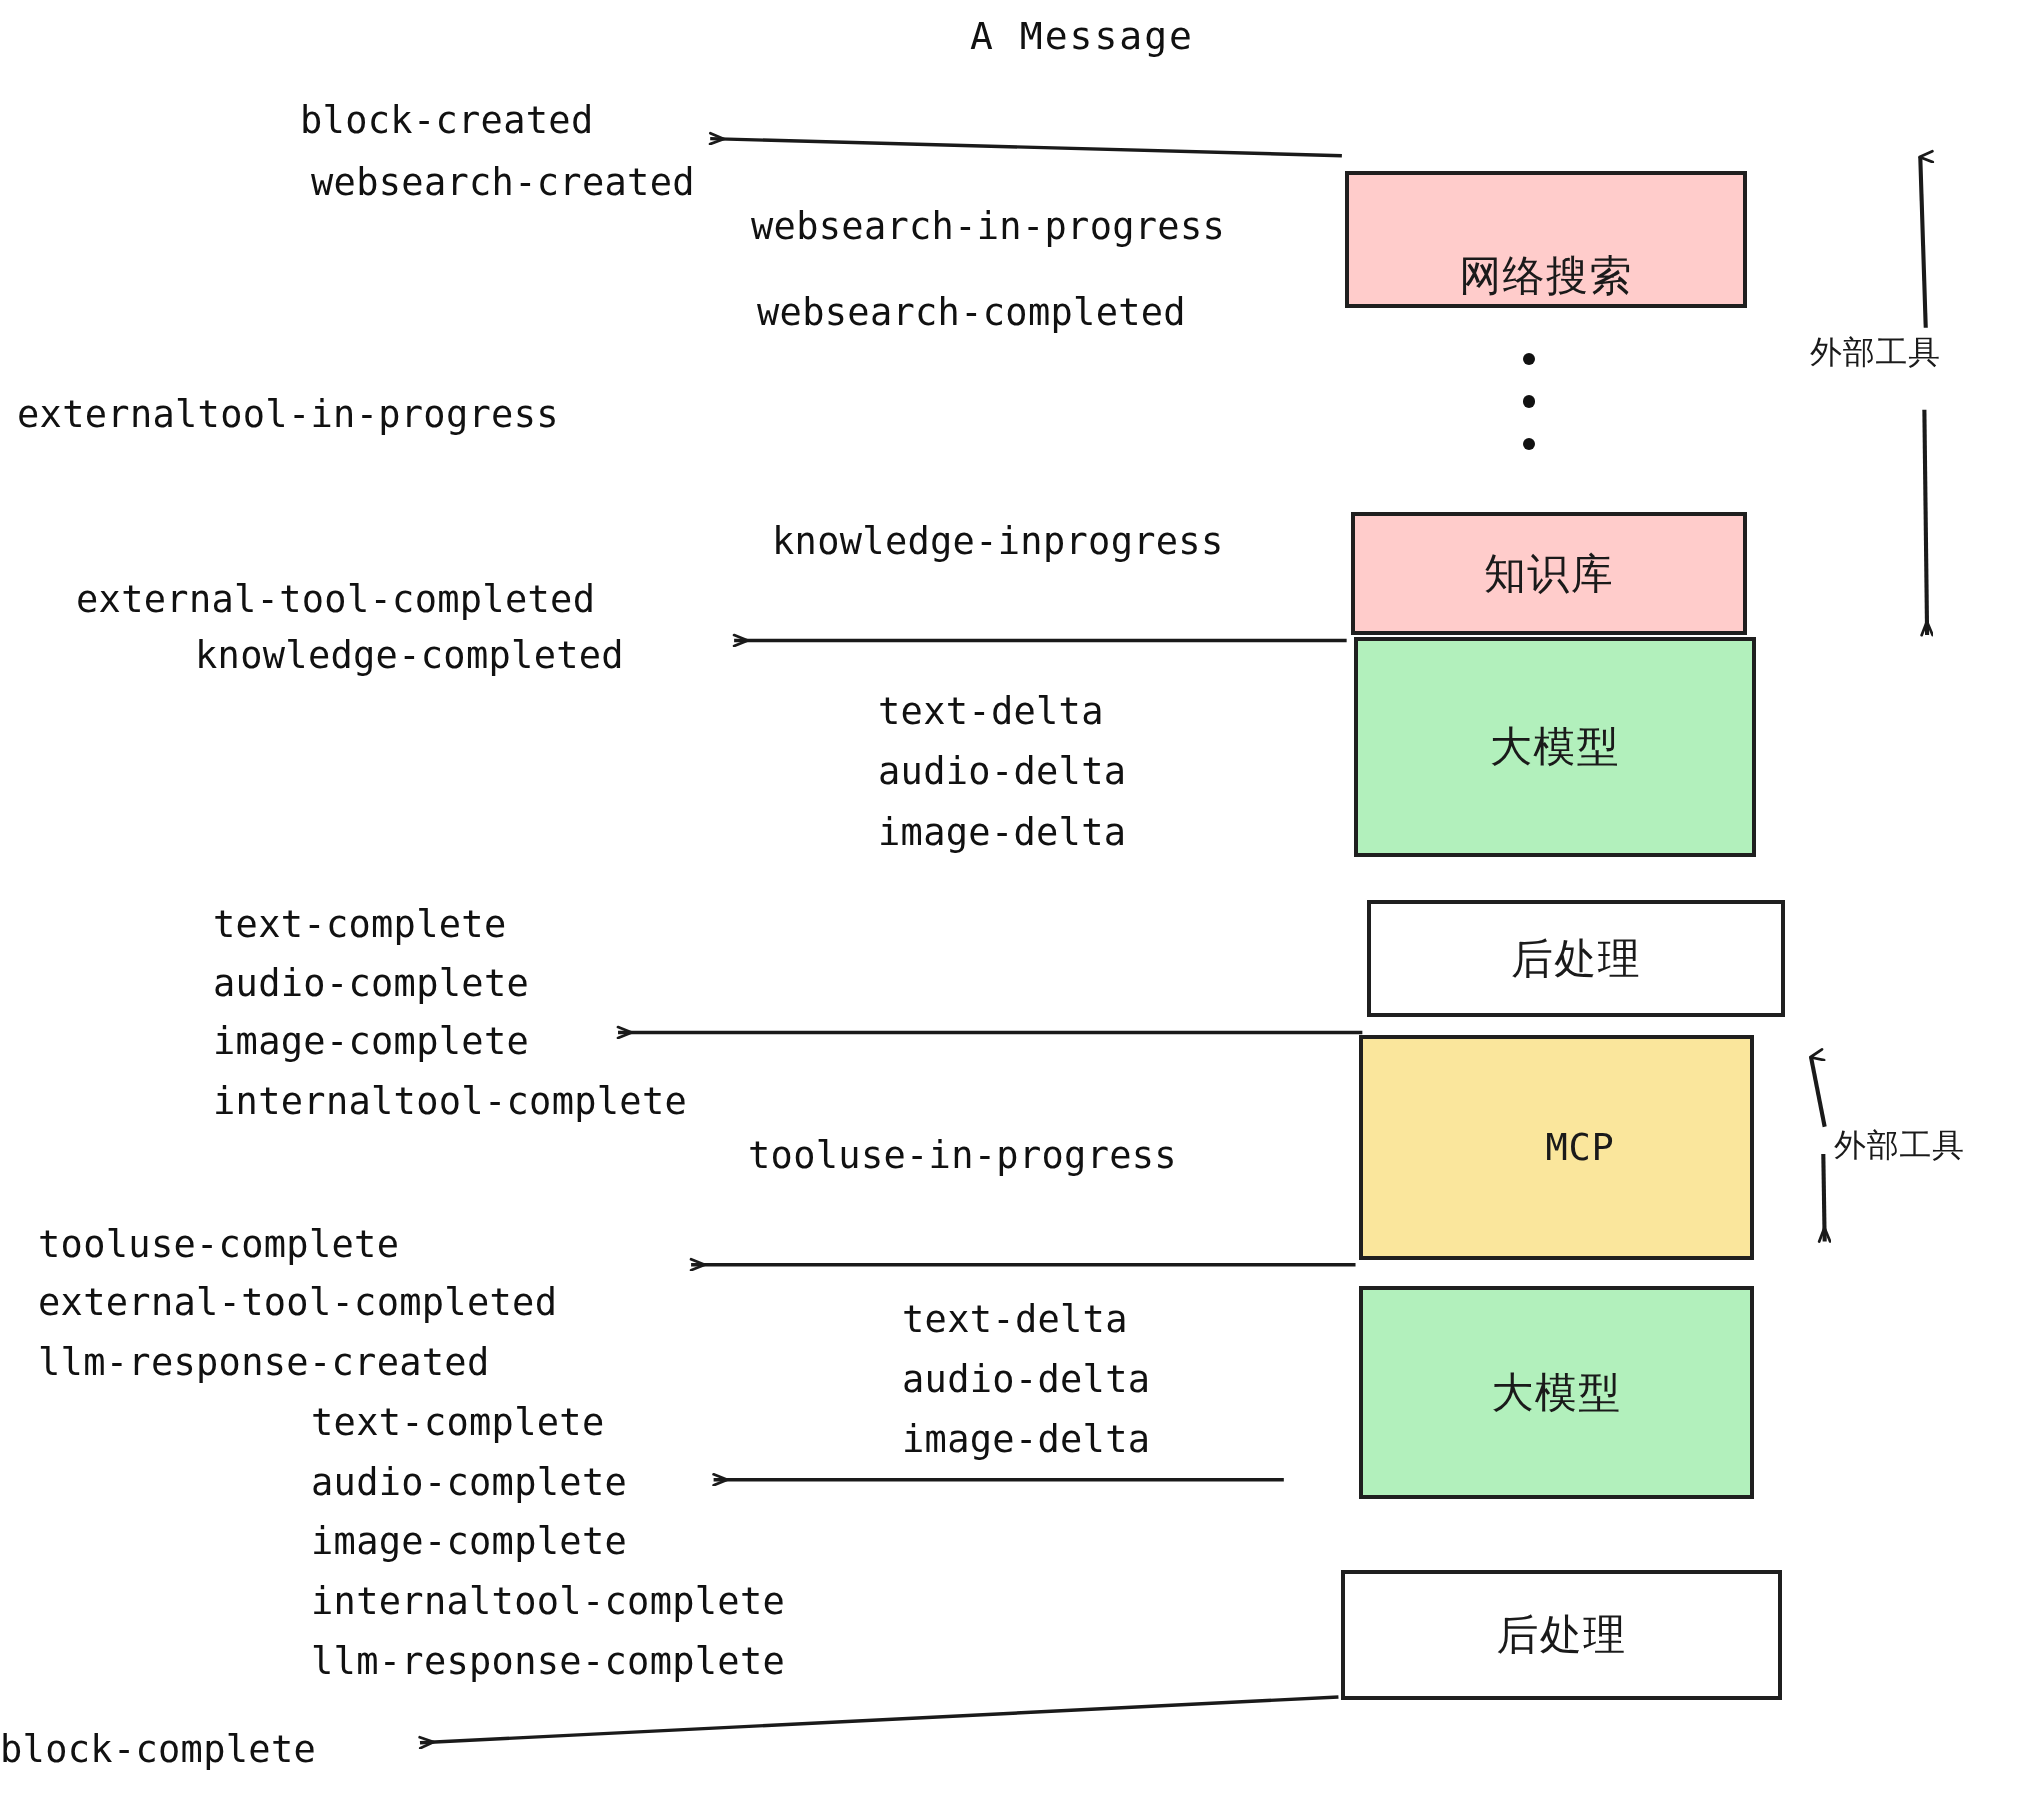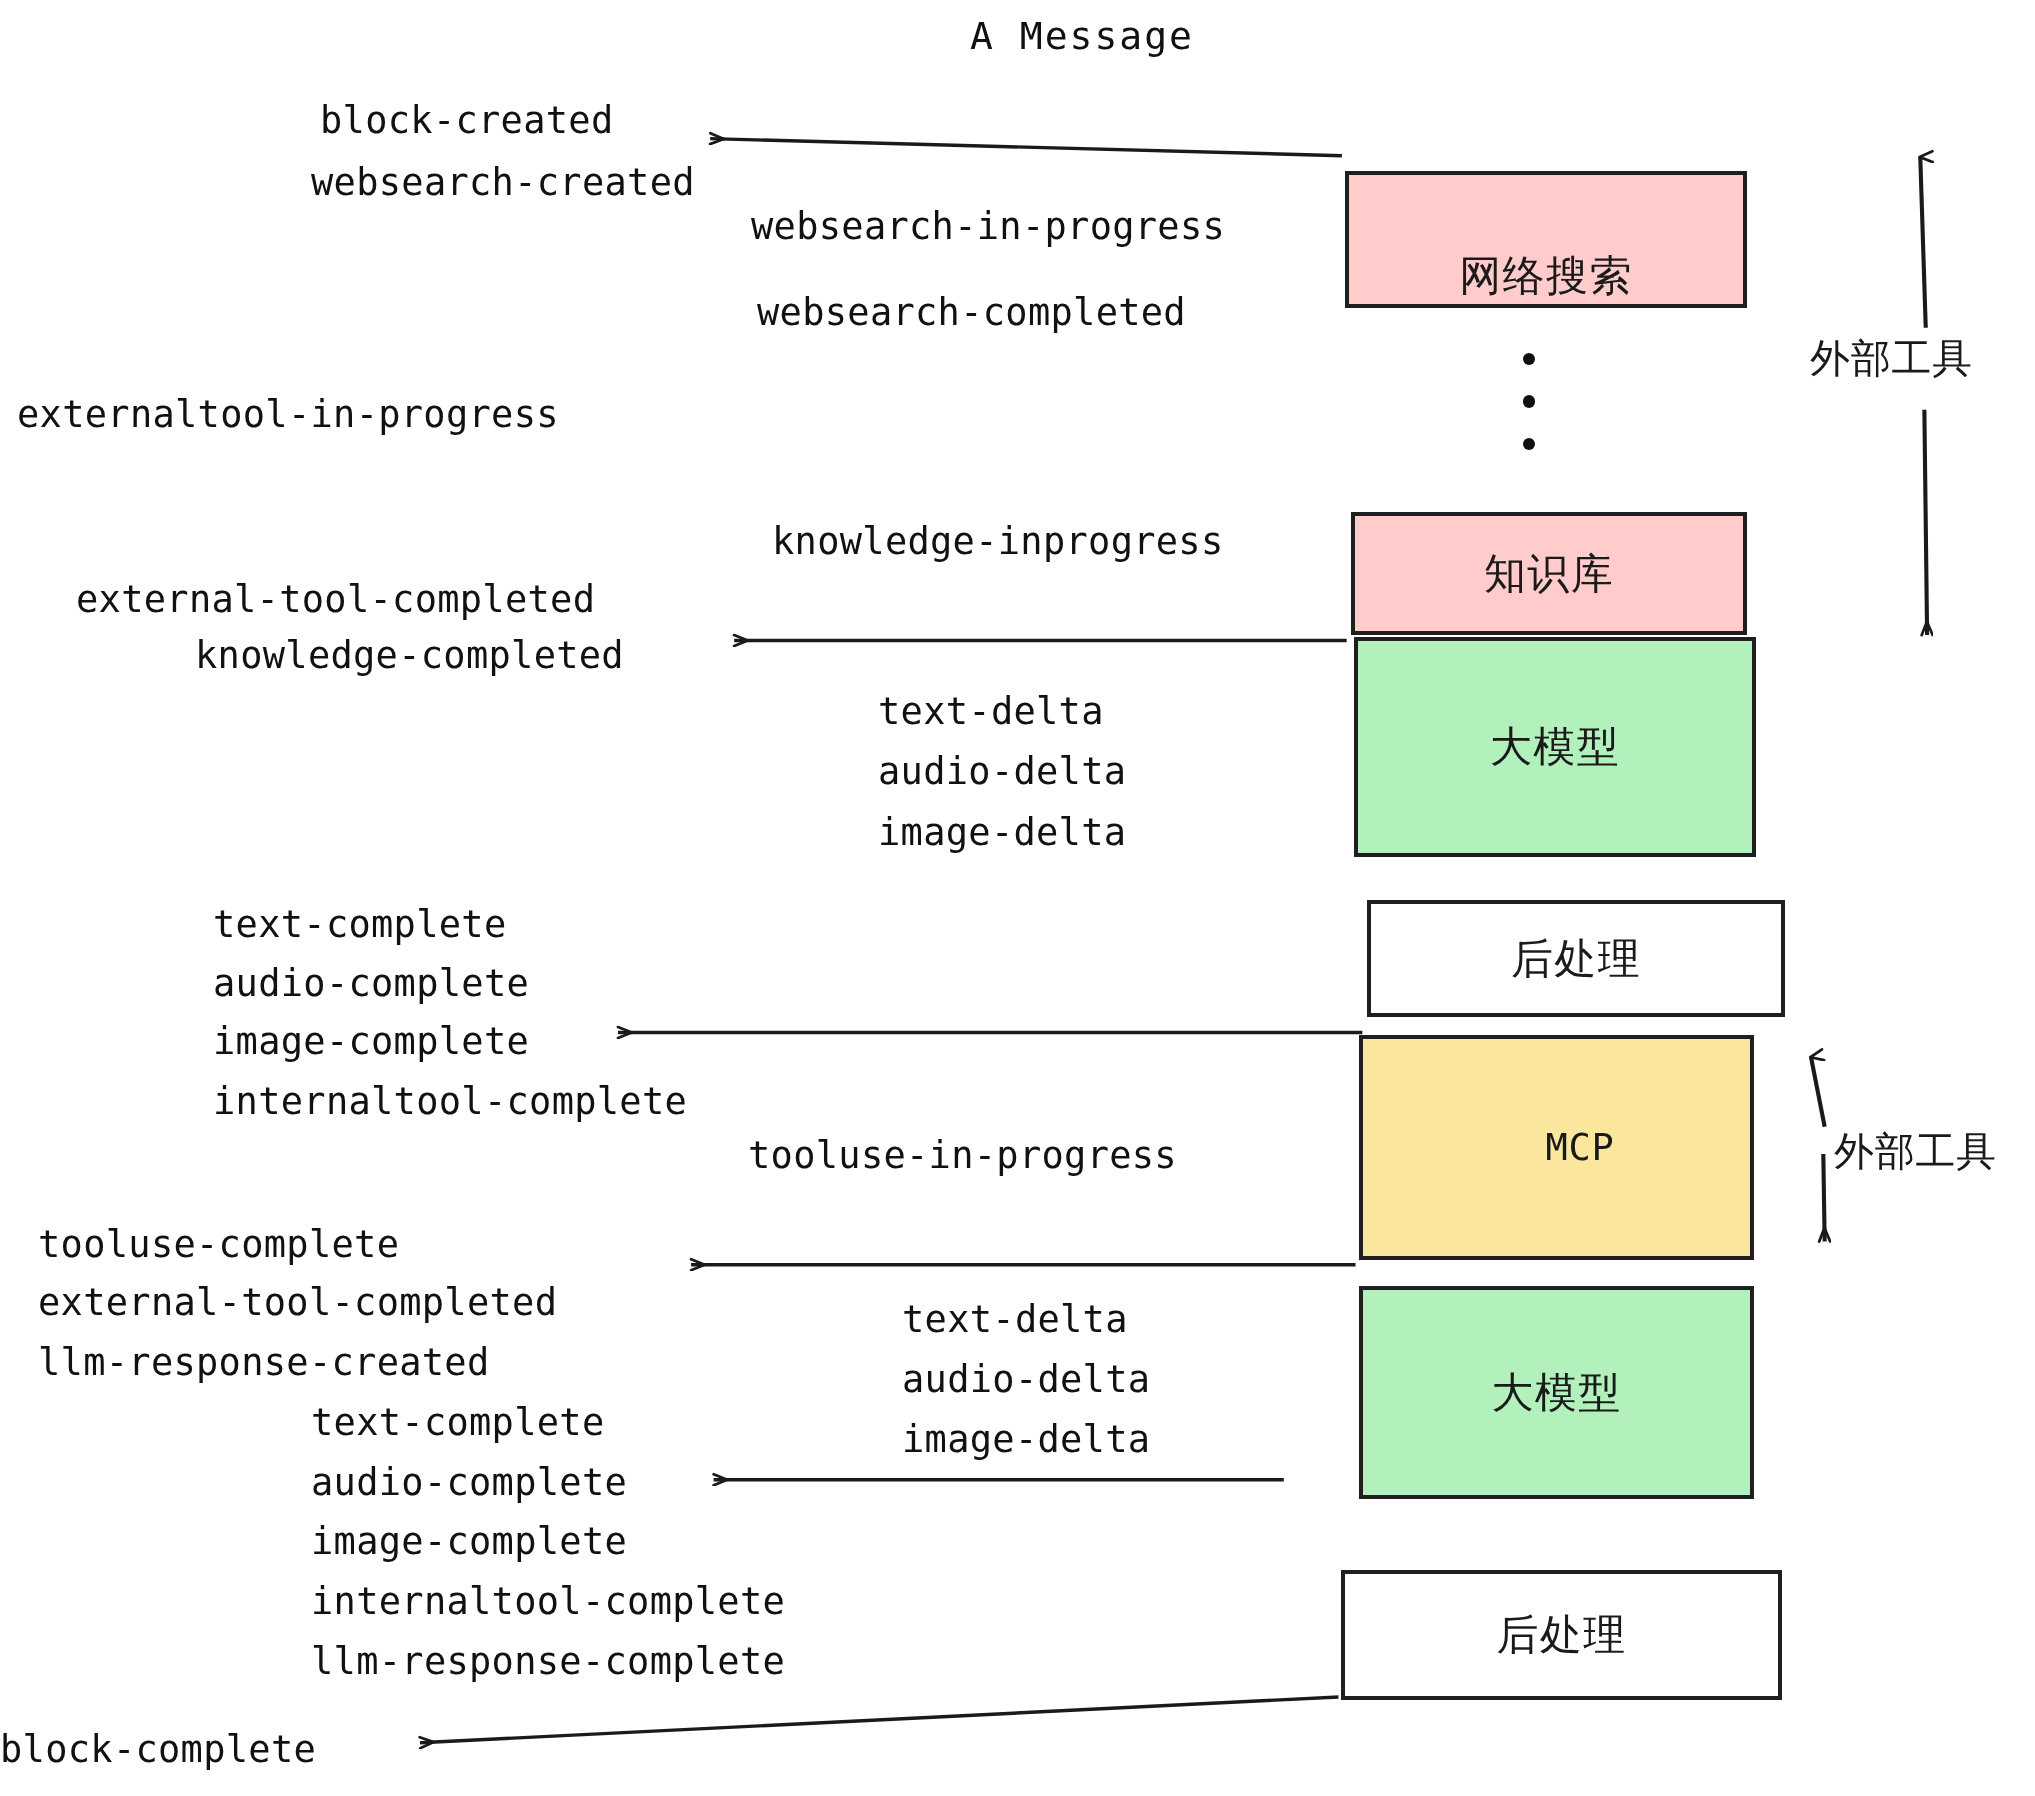--- a/index.html
+++ b/index.html
@@ -48,21 +48,21 @@
   }
   .node.mcp-label {
     font-family: "DejaVu Sans Mono", monospace;
     font-size: 37px;
     letter-spacing: 0.7px;
     padding-left: 47px;
   }
   .side-label {
     position: absolute;
     font-family: "DejaVu Sans", sans-serif;
-    font-size: 40px;
+    font-size: 32px;
     color: #1a1a1a;
     white-space: nowrap;
     letter-spacing: 0.7px;
   }
   .dots {
     position: absolute;
     display: flex;
     flex-direction: column;
     align-items: center;
   }
@@ -150,21 +150,21 @@
     <line x1="1960" y1="2485" x2="615" y2="2552" stroke="#1a1a1a" stroke-width="5" marker-end="url(#ahead)"></line>
 
     <line x1="2820" y1="480" x2="2812" y2="230" stroke="#1a1a1a" stroke-width="6" marker-end="url(#aheadUp)"></line>
     <line x1="2818" y1="600" x2="2822" y2="930" stroke="#1a1a1a" stroke-width="6" marker-end="url(#ahead)"></line>
 
     <line x1="2672" y1="1650" x2="2652" y2="1548" stroke="#1a1a1a" stroke-width="6" marker-end="url(#aheadUp)"></line>
     <line x1="2670" y1="1690" x2="2672" y2="1818" stroke="#1a1a1a" stroke-width="6" marker-end="url(#ahead)"></line>
   </svg>
 
   <div id="events">
-      <div class="evt" style="left: 320px; top: 102px;">block-created</div>
+      <div class="evt" style="left: 300px; top: 102px;">block-created</div>
       <div class="evt" style="left: 311px; top: 164px;">websearch-created</div>
       <div class="evt" style="left: 751px; top: 208px;">websearch-in-progress</div>
       <div class="evt" style="left: 757px; top: 294px;">websearch-completed</div>
       <div class="evt" style="left: 17px; top: 396px;">externaltool-in-progress</div>
       <div class="evt" style="left: 772px; top: 523px;">knowledge-inprogress</div>
       <div class="evt" style="left: 76px; top: 581px;">external-tool-completed</div>
       <div class="evt" style="left: 195px; top: 637px;">knowledge-completed</div>
       <div class="evt" style="left: 878px; top: 693px;">text-delta</div>
       <div class="evt" style="left: 878px; top: 753px;">audio-delta</div>
       <div class="evt" style="left: 878px; top: 814px;">image-delta</div>

